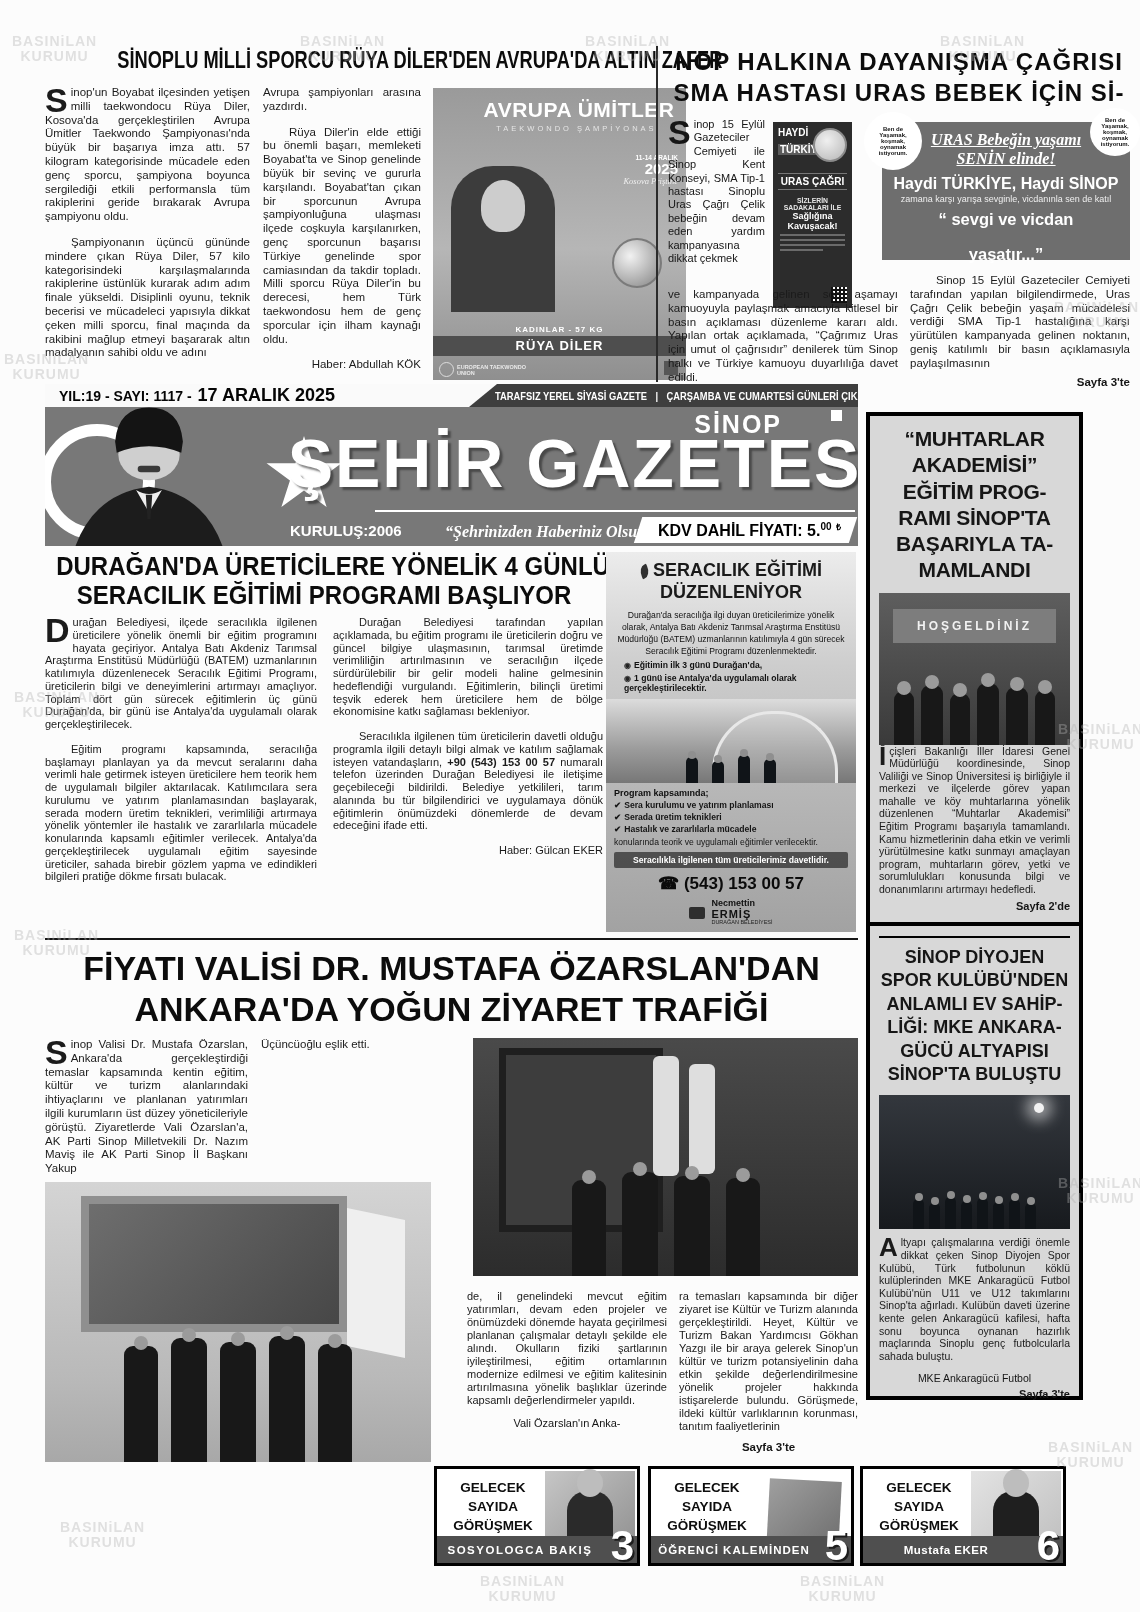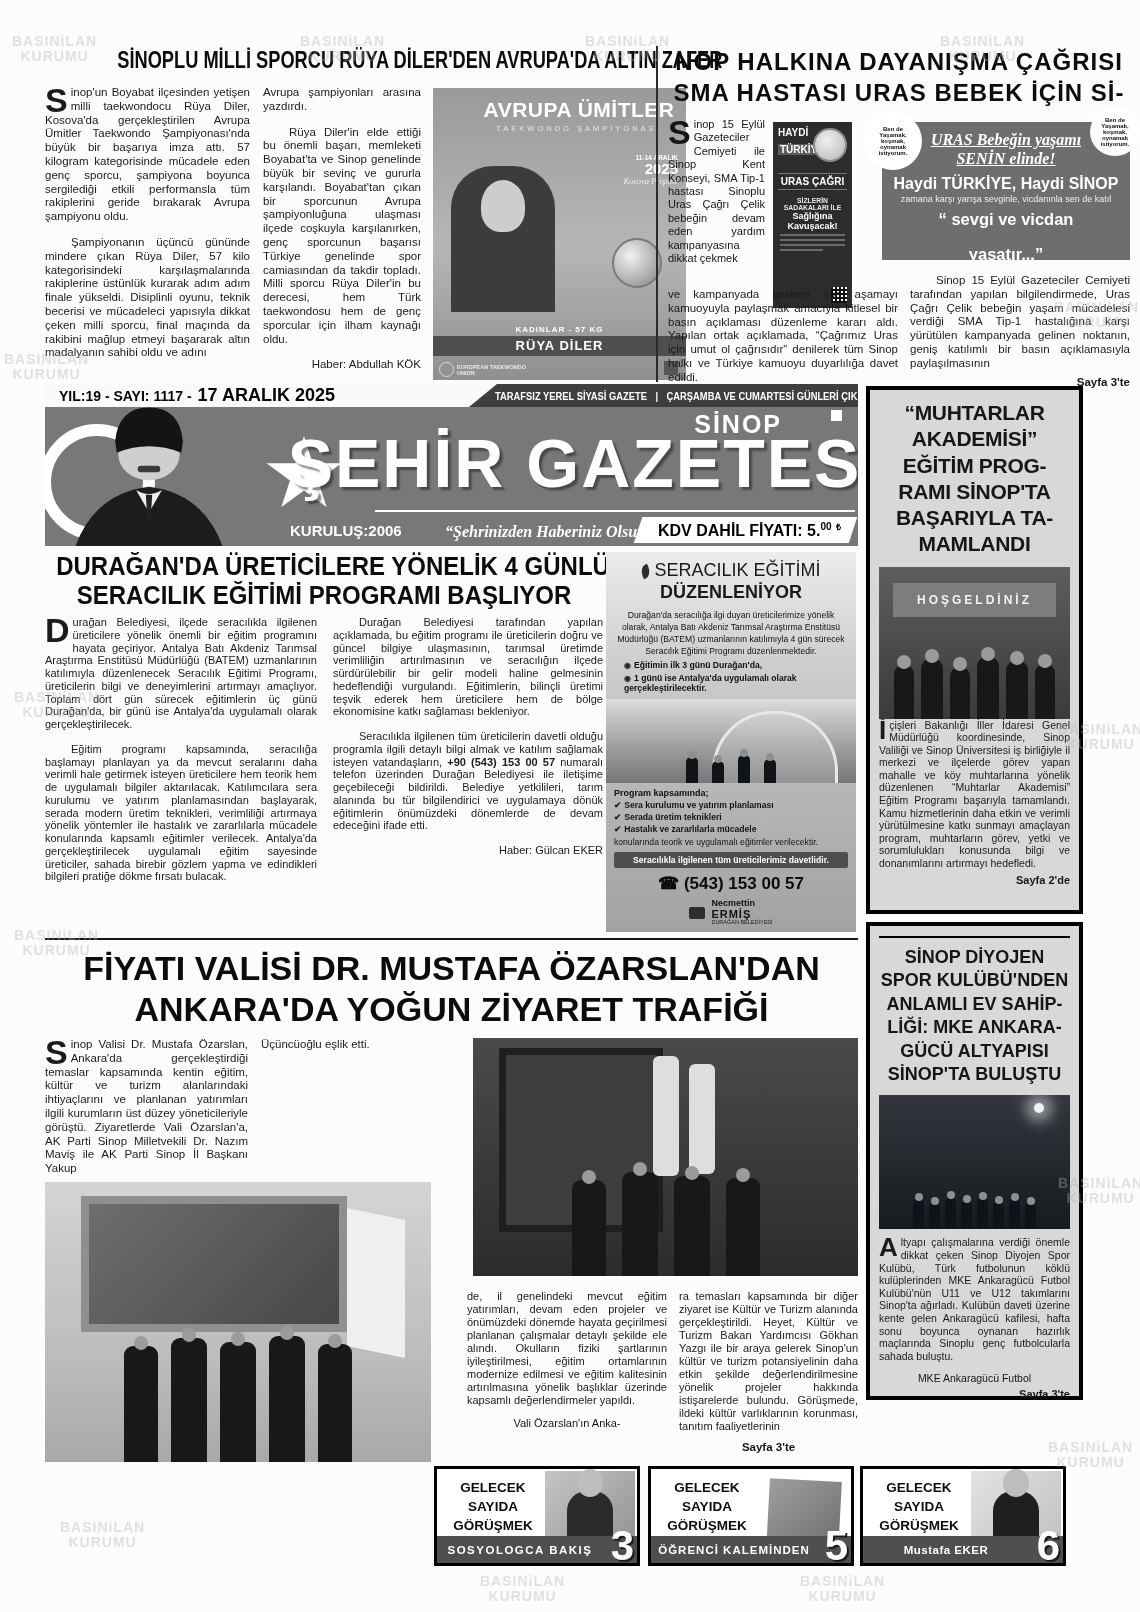--- a/index.html
+++ b/index.html
@@ -91,21 +91,21 @@
   .m-underline{position:absolute;left:330px;top:126px;width:480px;height:2px;background:#fff;}
   .m-founded{position:absolute;left:245px;bottom:7px;color:#fff;font-weight:bold;font-size:15px;}
   .m-slogan{position:absolute;left:400px;bottom:5px;color:#fff;font-family:"Liberation Serif",serif;
       font-style:italic;font-weight:bold;font-size:16px;}
   .m-price{position:absolute;right:5px;bottom:3px;background:#fff;transform:skewX(-18deg);padding:3px 12px 3px 20px;}
   .m-price .in{display:inline-block;transform:skewX(18deg);font-weight:bold;font-size:16px;color:#000;}
   .m-price sup{font-size:10px;}
   .m-price .cur{font-size:9px;vertical-align:super;}
   
   .railbox{background:#d8d8d8;border:4px solid #000;box-sizing:border-box;padding:10px 9px;}
-  #box-muh{left:866px;top:386px;width:217px;height:528px;}
+  #box-muh{left:866px;top:412px;width:217px;height:528px;}
   .muh-hl{font-size:21px;font-weight:bold;text-align:center;line-height:1.25;letter-spacing:-.3px;}
   .boxphoto{position:relative;margin-top:9px;overflow:hidden;}
   #muh-photo{height:152px;background:linear-gradient(180deg,#5e5e5e,#3a3a3a);}
   .muh-screen{position:absolute;left:14px;top:16px;right:14px;height:34px;background:#7d7d7d;
       display:flex;align-items:center;justify-content:center;color:#f2f2f2;font-weight:bold;font-size:12px;letter-spacing:3px;}
   .figrow{position:absolute;left:0;right:0;bottom:0;display:flex;justify-content:center;align-items:flex-end;gap:7px;}
   .fig{position:relative;background:#181818;border-radius:9px 9px 0 0;}
   .fig::before{content:"";position:absolute;top:-10px;left:50%;transform:translateX(-50%);
       width:14px;height:14px;border-radius:50%;background:#9b9b9b;}
   .figsm{position:relative;background:#101418;border-radius:5px 5px 0 0;}
@@ -121,21 +121,21 @@
   .diy-byline{text-align:center;margin-top:10px;font-size:10.5px;}
   
   #art-dur{left:45px;top:552px;width:558px;height:384px;}
   .dur-hl{font-size:25px;line-height:1.16;transform:scaleX(.96);transform-origin:50% 50%;}
   .dur-c1{position:absolute;left:0;top:64px;width:272px;}
   .dur-c2{position:absolute;left:288px;top:64px;width:270px;}
   .dur-c1 .bt,.dur-c2 .bt{font-size:11px;line-height:1.16;}
   
   #ad{left:606px;top:552px;width:250px;height:380px;box-sizing:border-box;padding:8px 8px 6px 8px;
       background:linear-gradient(180deg,#ececec,#cdcdcd 30%,#b7b7b7 62%,#a2a2a2);}
-  .ad-t1{font-size:18px;font-weight:normal;text-align:center;color:#1a1a1a;}
+  .ad-t1{font-size:18px;font-weight:bold;text-align:center;color:#1a1a1a;}
   .leaf{display:inline-block;width:9px;height:13px;background:#2f2f2f;border-radius:80% 0 80% 0;
       transform:rotate(-24deg);margin-right:4px;vertical-align:-2px;}
   .ad-t2{font-size:18px;font-weight:bold;text-align:center;color:#1a1a1a;margin-top:1px;}
   .ad-body{font-size:8.6px;text-align:center;line-height:1.4;margin-top:6px;color:#111;font-weight:500;}
   .ad-loc{font-size:8.6px;font-weight:bold;margin:3px 4px 0 10px;color:#111;}
   .ad-loc .pin{color:#222;font-size:8px;margin-right:3px;}
   #ad-photo{position:relative;height:84px;margin:6px -8px 0 -8px;
       background:linear-gradient(180deg,#dcdcdc,#9b9b9b 60%,#777);overflow:hidden;}
   .gh-arc{position:absolute;right:18px;top:12px;width:120px;height:90px;border:3px solid #e8e8e8;
       border-bottom:none;border-radius:60px 60px 0 0;background:rgba(230,230,230,.25);}

